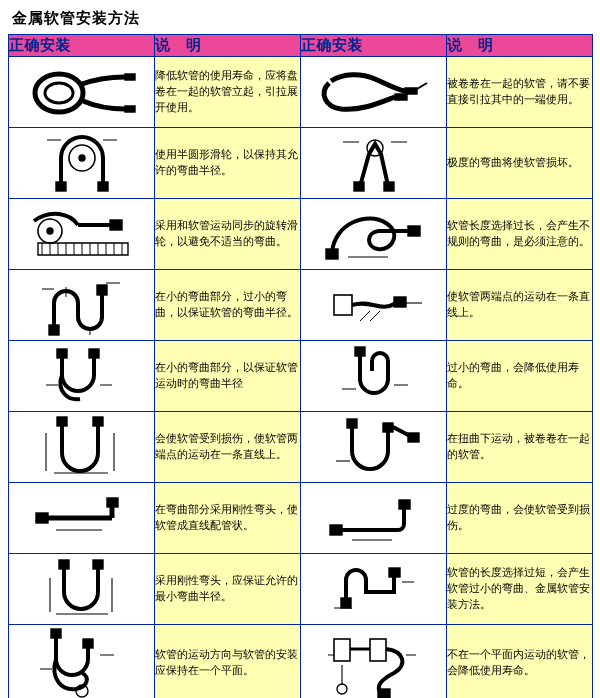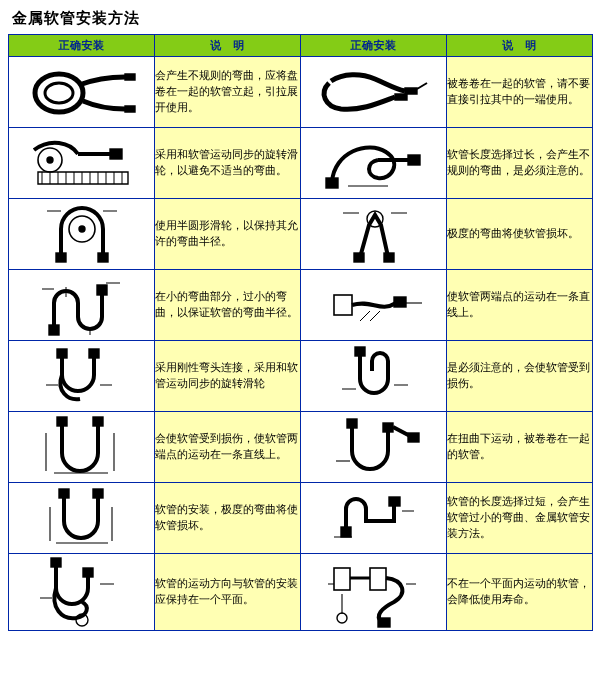--- a/index.html
+++ b/index.html
@@ -34,26 +34,26 @@
     width: 584px;
     table-layout: fixed;
     border: 1px solid #0026a8;
   }
   table.grid td, table.grid th {
     border: 1px solid #0026a8;
     padding: 0;
     vertical-align: middle;
   }
   thead th {
-    background: #84cc16;
+    background: #ec4899;
     color: #00258f;
-    font-size: 11px;
+    font-size: 15px;
     font-weight: bold;
     height: 21px;
-    text-align: center;
+    text-align: left;
     letter-spacing: .5px;
   }
   col.c-img { width: 146px; }
   col.c-txt { width: 146px; }
   td.img-cell {
     background: #ffffff;
     text-align: center;
     vertical-align: middle;
     height: 70px;
   }
@@ -103,33 +103,61 @@
             <g class="ln" stroke-width="1.4">
               <ellipse cx="42" cy="30" rx="24" ry="19" stroke-width="5"></ellipse>
               <ellipse cx="42" cy="30" rx="14" ry="10" stroke-width="3"></ellipse>
               <path d="M62 22 C78 16 92 14 108 14" stroke-width="5"></path>
               <path d="M108 11 h10 v6 h-10 z" stroke-width="1.4" fill="#000"></path>
               <path d="M66 38 C80 44 94 46 108 46" stroke-width="5"></path>
               <path d="M108 43 h10 v6 h-10 z" stroke-width="1.4" fill="#000"></path>
             </g>
           </svg>
         </td>
-        <td class="txt-cell">会产生不规则的弯曲，应将盘卷在一起的软管立起，引拉展开使用。</td>
+        <td class="txt-cell">降低软管的使用寿命，应将盘卷在一起的软管立起，引拉展开使用。</td>
         <td class="img-cell">
           <svg class="fig" width="130" height="58" viewBox="0 0 130 58">
             <g class="ln" stroke-width="1.4">
               <path d="M20 20 C10 30 16 44 32 46 C52 48 70 40 86 34" stroke-width="5"></path>
               <path d="M22 18 C34 10 52 10 66 16 C78 21 86 26 96 28" stroke-width="5"></path>
               <path d="M86 31 h12 v6 h-12 z" fill="#000"></path>
               <path d="M96 25 h12 v6 h-12 z" fill="#000"></path>
               <path d="M108 26 l10 -6" stroke-width="2"></path>
             </g>
           </svg>
         </td>
         <td class="txt-cell">被卷卷在一起的软管，请不要直接引拉其中的一端使用。</td>
+      </tr>
+
+      <tr>
+        <td class="img-cell">
+          <svg class="fig" width="130" height="62" viewBox="0 0 130 62">
+            <g class="ln" stroke-width="1.4">
+              <path d="M44 58 L44 26 A21 21 0 0 1 86 26 L86 58" stroke-width="4"></path>
+              <circle cx="65" cy="26" r="13" stroke-width="1.6"></circle>
+              <circle cx="65" cy="26" r="3" fill="#000"></circle>
+              <rect x="39" y="50" width="10" height="9" fill="#000"></rect>
+              <rect x="81" y="50" width="10" height="9" fill="#000"></rect>
+              <path d="M30 8 h14 M86 8 h14" stroke-width="1.2"></path>
+            </g>
+          </svg>
+        </td>
+        <td class="txt-cell">使用半圆形滑轮，以保持其允许的弯曲半径。</td>
+        <td class="img-cell">
+          <svg class="fig" width="130" height="62" viewBox="0 0 130 62">
+            <g class="ln" stroke-width="1.4">
+              <path d="M50 58 L60 22 L66 12 L72 22 L80 58" stroke-width="4"></path>
+              <circle cx="66" cy="16" r="8" stroke-width="1.4"></circle>
+              <rect x="45" y="50" width="10" height="9" fill="#000"></rect>
+              <rect x="75" y="50" width="10" height="9" fill="#000"></rect>
+              <path d="M34 10 h16 M82 10 h16" stroke-width="1.2"></path>
+            </g>
+          </svg>
+        </td>
+        <td class="txt-cell">极度的弯曲将使软管损坏。</td>
       </tr>
 
       <tr>
         <td class="img-cell">
           <svg class="fig" width="132" height="62" viewBox="0 0 132 62">
             <g class="ln" stroke-width="1.4">
               <path d="M18 18 C34 6 54 10 62 22" stroke-width="4"></path>
               <circle cx="34" cy="28" r="12" stroke-width="1.6"></circle>
               <circle cx="34" cy="28" r="3" fill="#000"></circle>
               <path d="M22 40 L112 40 L112 52 L22 52 Z" stroke-width="1.4"></path>
@@ -149,48 +177,20 @@
               <rect x="100" y="23" width="12" height="10" fill="#000"></rect>
               <path d="M40 54 h40" stroke-width="1"></path>
             </g>
           </svg>
         </td>
         <td class="txt-cell">软管长度选择过长，会产生不规则的弯曲，是必须注意的。</td>
       </tr>
 
       <tr>
         <td class="img-cell">
-          <svg class="fig" width="130" height="62" viewBox="0 0 130 62">
-            <g class="ln" stroke-width="1.4">
-              <path d="M44 58 L44 26 A21 21 0 0 1 86 26 L86 58" stroke-width="4"></path>
-              <circle cx="65" cy="26" r="13" stroke-width="1.6"></circle>
-              <circle cx="65" cy="26" r="3" fill="#000"></circle>
-              <rect x="39" y="50" width="10" height="9" fill="#000"></rect>
-              <rect x="81" y="50" width="10" height="9" fill="#000"></rect>
-              <path d="M30 8 h14 M86 8 h14" stroke-width="1.2"></path>
-            </g>
-          </svg>
-        </td>
-        <td class="txt-cell">使用半圆形滑轮，以保持其允许的弯曲半径。</td>
-        <td class="img-cell">
-          <svg class="fig" width="130" height="62" viewBox="0 0 130 62">
-            <g class="ln" stroke-width="1.4">
-              <path d="M50 58 L60 22 L66 12 L72 22 L80 58" stroke-width="4"></path>
-              <circle cx="66" cy="16" r="8" stroke-width="1.4"></circle>
-              <rect x="45" y="50" width="10" height="9" fill="#000"></rect>
-              <rect x="75" y="50" width="10" height="9" fill="#000"></rect>
-              <path d="M34 10 h16 M82 10 h16" stroke-width="1.2"></path>
-            </g>
-          </svg>
-        </td>
-        <td class="txt-cell">极度的弯曲将使软管损坏。</td>
-      </tr>
-
-      <tr>
-        <td class="img-cell">
           <svg class="fig" width="132" height="64" viewBox="0 0 132 64">
             <g class="ln" stroke-width="1.4">
               <path d="M38 58 L38 30 A12 12 0 0 1 62 30 L62 44 A12 12 0 0 0 86 44 L86 20" stroke-width="4"></path>
               <rect x="33" y="52" width="10" height="10" fill="#000"></rect>
               <rect x="81" y="12" width="10" height="10" fill="#000"></rect>
               <path d="M26 16 h12 M90 10 h14" stroke-width="1.1"></path>
               <path d="M50 14 v10 M74 54 v8" stroke-width="1"></path>
             </g>
           </svg>
         </td>
@@ -214,31 +214,31 @@
           <svg class="fig" width="132" height="62" viewBox="0 0 132 62">
             <g class="ln" stroke-width="1.4">
               <path d="M46 10 L46 30 A16 16 0 0 0 78 30 L78 12" stroke-width="4"></path>
               <path d="M46 30 C40 46 52 56 64 54" stroke-width="4"></path>
               <rect x="41" y="4" width="10" height="9" fill="#000"></rect>
               <rect x="73" y="4" width="10" height="9" fill="#000"></rect>
               <path d="M30 40 h12 M84 40 h12" stroke-width="1.1"></path>
             </g>
           </svg>
         </td>
-        <td class="txt-cell">采用刚性弯头连接，采用和软管运动同步的旋转滑轮</td>
+        <td class="txt-cell">在小的弯曲部分，以保证软管运动时的弯曲半径</td>
         <td class="img-cell">
           <svg class="fig" width="132" height="62" viewBox="0 0 132 62">
             <g class="ln" stroke-width="1.4">
               <path d="M52 8 L52 34 A14 14 0 0 0 80 34 L80 16 A8 8 0 0 0 64 16 L64 26" stroke-width="4"></path>
               <rect x="47" y="2" width="10" height="9" fill="#000"></rect>
               <path d="M34 44 h14 M86 40 h14" stroke-width="1.1"></path>
             </g>
           </svg>
         </td>
-        <td class="txt-cell">是必须注意的，会使软管受到损伤。</td>
+        <td class="txt-cell">过小的弯曲，会降低使用寿命。</td>
       </tr>
 
       <tr>
         <td class="img-cell">
           <svg class="fig" width="132" height="64" viewBox="0 0 132 64">
             <g class="ln" stroke-width="1.4">
               <path d="M46 8 L46 38 A18 18 0 0 0 82 38 L82 8" stroke-width="4"></path>
               <rect x="41" y="2" width="10" height="9" fill="#000"></rect>
               <rect x="77" y="2" width="10" height="9" fill="#000"></rect>
               <path d="M30 18 v38 M98 18 v38" stroke-width="1.1"></path>
@@ -255,34 +255,59 @@
               <rect x="75" y="8" width="10" height="9" fill="#000"></rect>
               <path d="M85 12 L104 22" stroke-width="4"></path>
               <rect x="100" y="18" width="11" height="9" fill="#000"></rect>
               <path d="M28 46 h14" stroke-width="1.1"></path>
             </g>
           </svg>
         </td>
         <td class="txt-cell">在扭曲下运动，被卷卷在一起的软管。</td>
       </tr>
 
+      <tr>
+        <td class="img-cell">
+          <svg class="fig" width="132" height="56" viewBox="0 0 132 56">
+            <g class="ln" stroke-width="1.4">
+              <path d="M26 28 L96 28" stroke-width="5"></path>
+              <path d="M96 28 L96 14" stroke-width="5"></path>
+              <rect x="20" y="23" width="12" height="10" fill="#000"></rect>
+              <rect x="91" y="8" width="11" height="9" fill="#000"></rect>
+              <path d="M40 40 h46" stroke-width="1.1"></path>
+            </g>
+          </svg>
+        </td>
+        <td class="txt-cell">在弯曲部分采用刚性弯头，使软管成直线配管状。</td>
+        <td class="img-cell">
+          <svg class="fig" width="132" height="56" viewBox="0 0 132 56">
+            <g class="ln" stroke-width="1.4">
+              <path d="M28 40 L90 40 A6 6 0 0 0 96 34 L96 16" stroke-width="4"></path>
+              <rect x="22" y="35" width="12" height="10" fill="#000"></rect>
+              <rect x="91" y="10" width="11" height="9" fill="#000"></rect>
+              <path d="M44 50 h40" stroke-width="1"></path>
+            </g>
+          </svg>
+        </td>
+        <td class="txt-cell">过度的弯曲，会使软管受到损伤。</td>
+      </tr>
 
       <tr>
         <td class="img-cell">
           <svg class="fig" width="132" height="62" viewBox="0 0 132 62">
             <g class="ln" stroke-width="1.4">
               <path d="M48 8 L48 34 A17 17 0 0 0 82 34 L82 8" stroke-width="4"></path>
               <rect x="43" y="2" width="10" height="9" fill="#000"></rect>
               <rect x="77" y="2" width="10" height="9" fill="#000"></rect>
               <path d="M34 20 v34 M96 20 v34" stroke-width="1.1"></path>
               <path d="M40 56 h52" stroke-width="1.1"></path>
             </g>
           </svg>
         </td>
-        <td class="txt-cell">软管的安装，极度的弯曲将使软管损坏。</td>
+        <td class="txt-cell">采用刚性弯头，应保证允许的最小弯曲半径。</td>
         <td class="img-cell">
           <svg class="fig" width="132" height="62" viewBox="0 0 132 62">
             <g class="ln" stroke-width="1.4">
               <path d="M38 42 L38 22 A10 10 0 0 1 58 22 L58 34 L86 34 L86 18" stroke-width="4"></path>
               <rect x="33" y="40" width="10" height="10" fill="#000"></rect>
               <rect x="81" y="10" width="11" height="9" fill="#000"></rect>
               <path d="M26 50 h18 M94 24 h12" stroke-width="1.1"></path>
             </g>
           </svg>
         </td>

